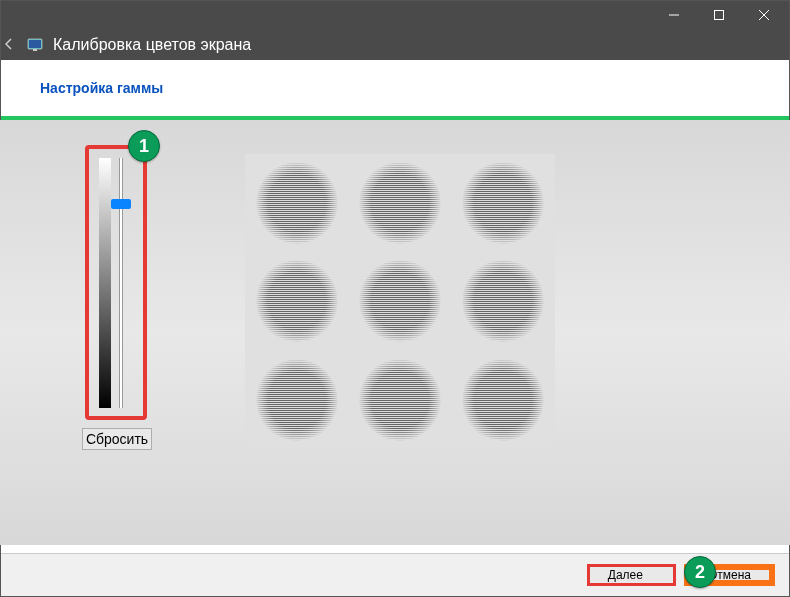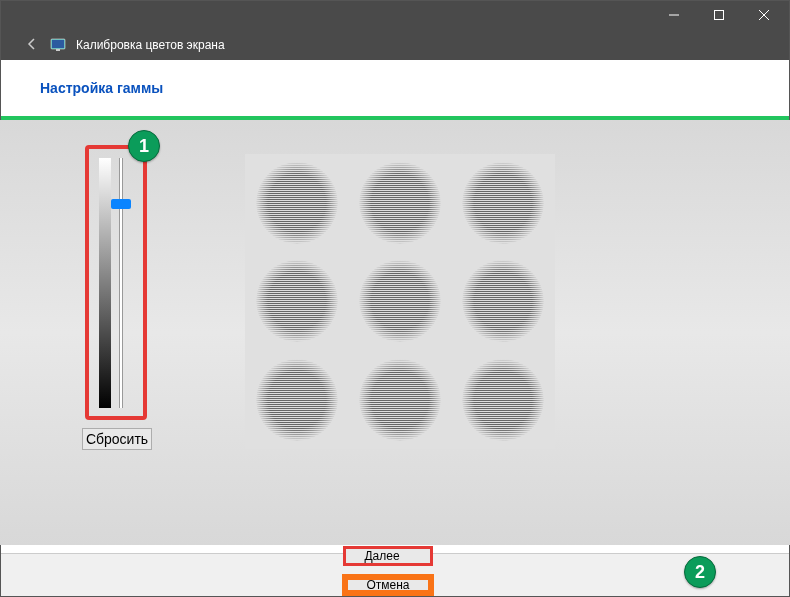--- a/index.html
+++ b/index.html
@@ -32,23 +32,23 @@
     justify-content: center;
     color: #fff;
     font-size: 12px;
   }
   .tb-btn svg { stroke: #fff; fill: none; }
   .headerbar {
     height: 30px;
     background: #4a4a4a;
     display: flex;
     align-items: center;
-    padding-left: 24px;
+    padding-left: 1px;
     color: #fff;
-    font-size: 12px;
+    font-size: 16px;
     gap: 10px;
   }
   .back-arrow {
     color: #ccc;
     font-size: 14px;
   }
   .app-icon {
     width: 16px; height: 16px;
     display: inline-flex; align-items: center; justify-content: center;
   }
@@ -172,21 +172,20 @@
     position: absolute;
     left: 1px; right: 1px; bottom: 1px;
     height: 43px;
     background: #f0f0f0;
     border-top: 1px solid #ccc;
     display: flex;
     align-items: center;
     justify-content: flex-end;
     padding-right: 14px;
     gap: 8px;
-    flex-direction: column;
   }
   .f-btn {
     height: 22px;
     padding: 0 18px;
     background: #e9e9e9;
     border: 6px solid #f97316;
     font-size: 12px;
     display: flex;
     align-items: center;
     justify-content: center;

